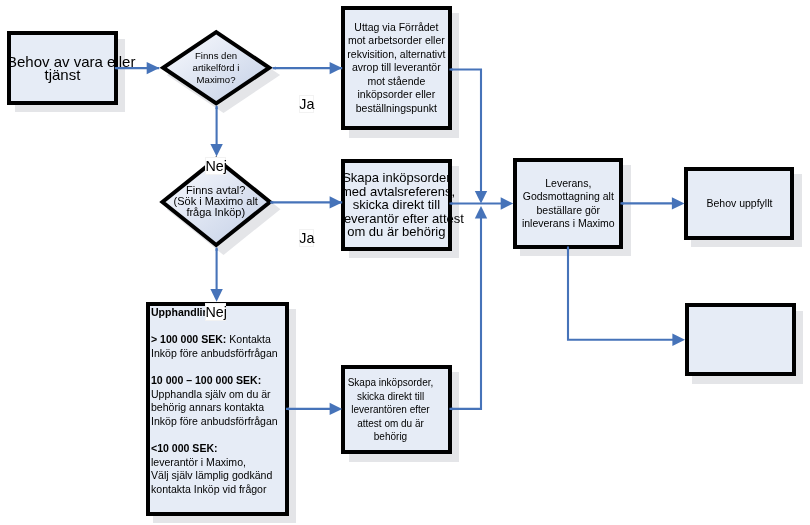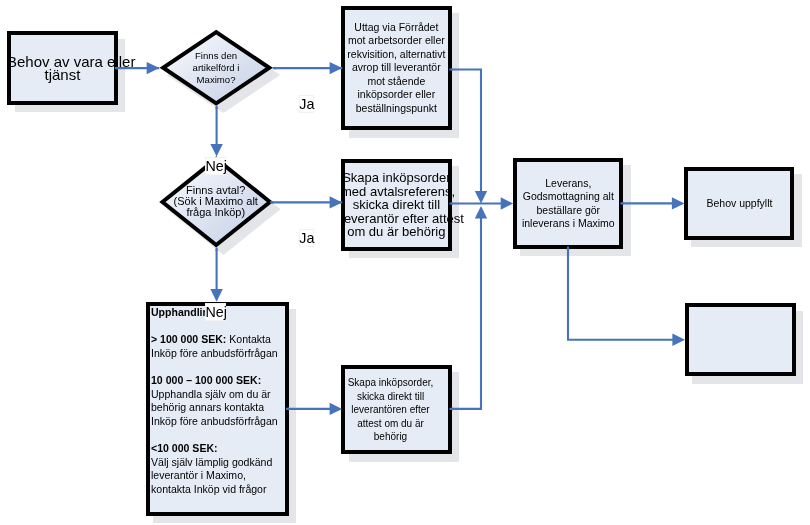--- a/index.html
+++ b/index.html
@@ -149,22 +149,22 @@
         <div class="ln sp"></div>
         <div class="ln"><span class="b">&gt; 100 000 SEK:</span><span> Kontakta</span></div>
         <div class="ln">Inköp före anbudsförfrågan</div>
         <div class="ln sp"></div>
         <div class="ln"><span class="b">10 000 – 100 000 SEK:</span><span></span></div>
         <div class="ln">Upphandla själv om du är</div>
         <div class="ln">behörig annars kontakta</div>
         <div class="ln">Inköp före anbudsförfrågan</div>
         <div class="ln sp"></div>
         <div class="ln"><span class="b">&lt;10 000 SEK:</span><span></span></div>
+        <div class="ln">leverantör i Maximo,</div>
         <div class="ln">Välj själv lämplig godkänd</div>
-        <div class="ln">leverantör i Maximo,</div>
         <div class="ln">kontakta Inköp vid frågor</div>
       </div>
     <div class="lbl" style="left:299px;top:59.3px;width:14.8px;height:18.2px">
         <span class="lt" style="left:-0.65px">Ja</span>
       </div>
     <div class="lbl" style="left:205.35px;top:121.35px;width:21.4px;height:18.2px">
         <span class="lt" style="left:-0.53px">Nej</span>
       </div>
     <div class="lbl" style="left:299.45px;top:193.05px;width:14.8px;height:18.2px">
         <span class="lt" style="left:-0.65px">Ja</span>

